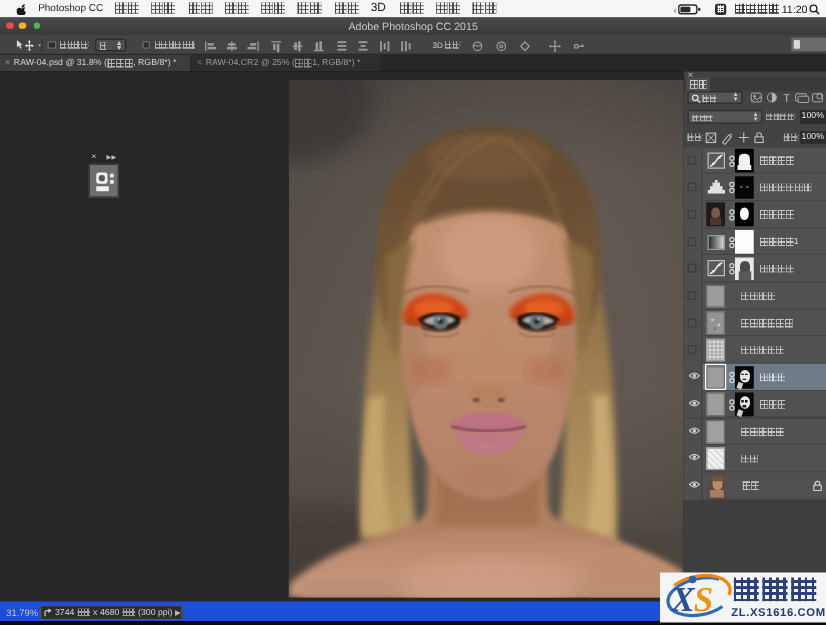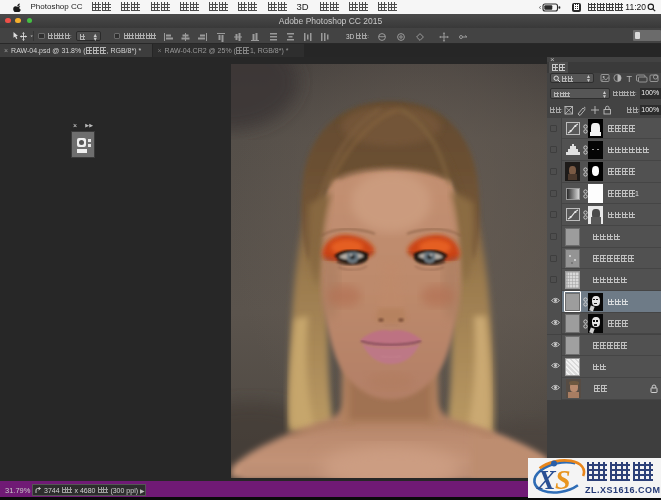--- a/index.html
+++ b/index.html
@@ -56,21 +56,21 @@
   #lpanel { left:547px; top:57px; width:114px; height:424px; background:#424242;
     color:#dcdcdc; font-size:7px; }
   .lrow { position:absolute; left:0; width:114px; height:21.7px;
     border-bottom:1px solid #454545; background:#525252; font-size:7px; }
   .eyebox { position:absolute; left:3px; top:7px; width:7px; height:7px;
     border:1px solid #3e3e3e; border-radius:1px; }
   .lname { position:absolute; left:60px; top:0; height:21.7px; white-space:nowrap;
     display:flex; align-items:center; }
 
   
-  #statusbar { left:0; top:481px; width:661px; height:16px; background:#701a75;
+  #statusbar { left:0; top:481px; width:661px; height:16px; background:#1d4ed8;
     color:#c9c9c9; font-size:7.5px; }
   #blackbar { left:0; top:497px; width:661px; height:3px; background:#0a0a0a; }
 
   
   #wmark { left:528px; top:458px; width:133px; height:40px; background:#f4f4f4; }
 </style>
 </head>
 <body>
 <div class="abs" id="menubar">
   <svg class="abs" style="left:12.5px;top:2.5px" width="8" height="9" viewBox="0 0 8 9">

